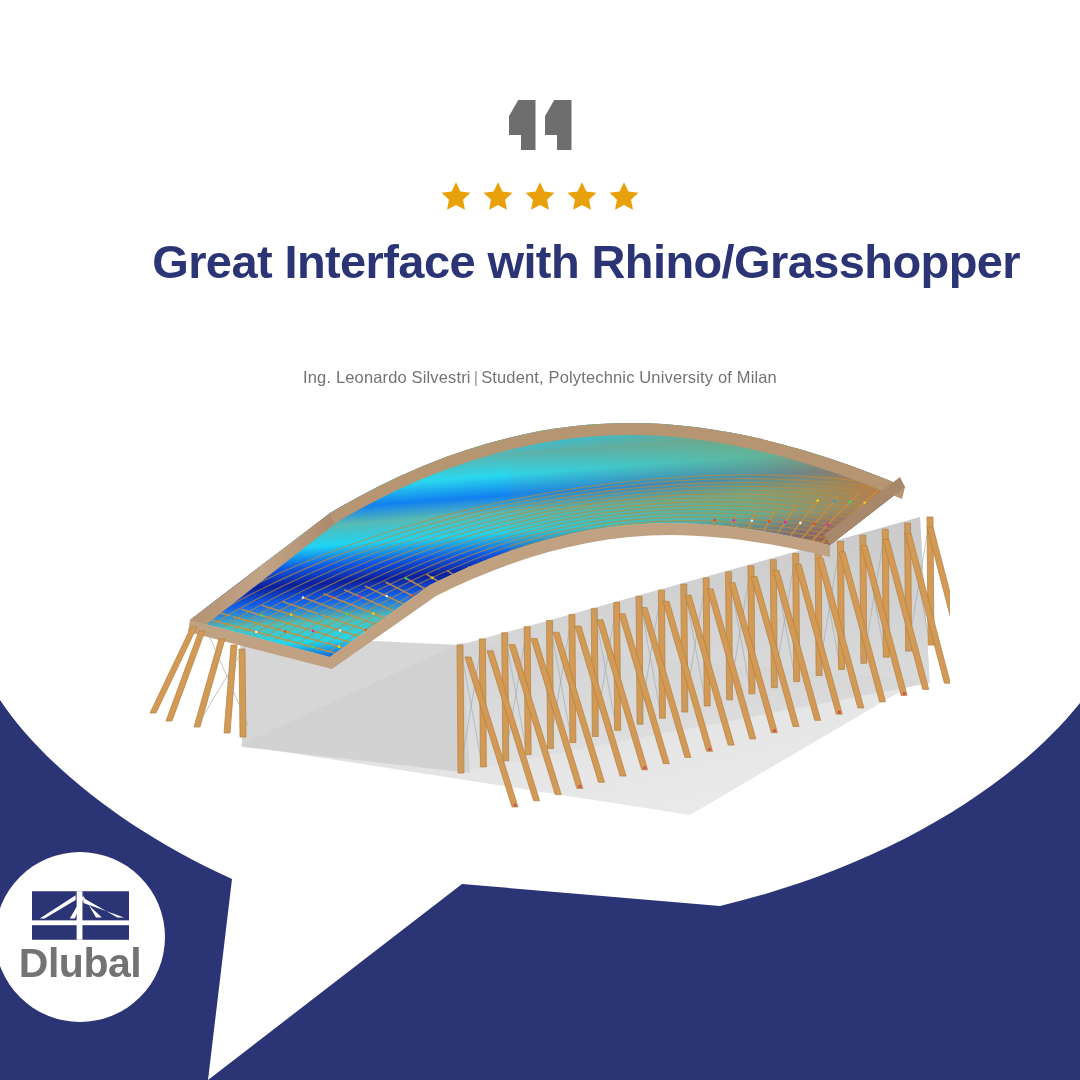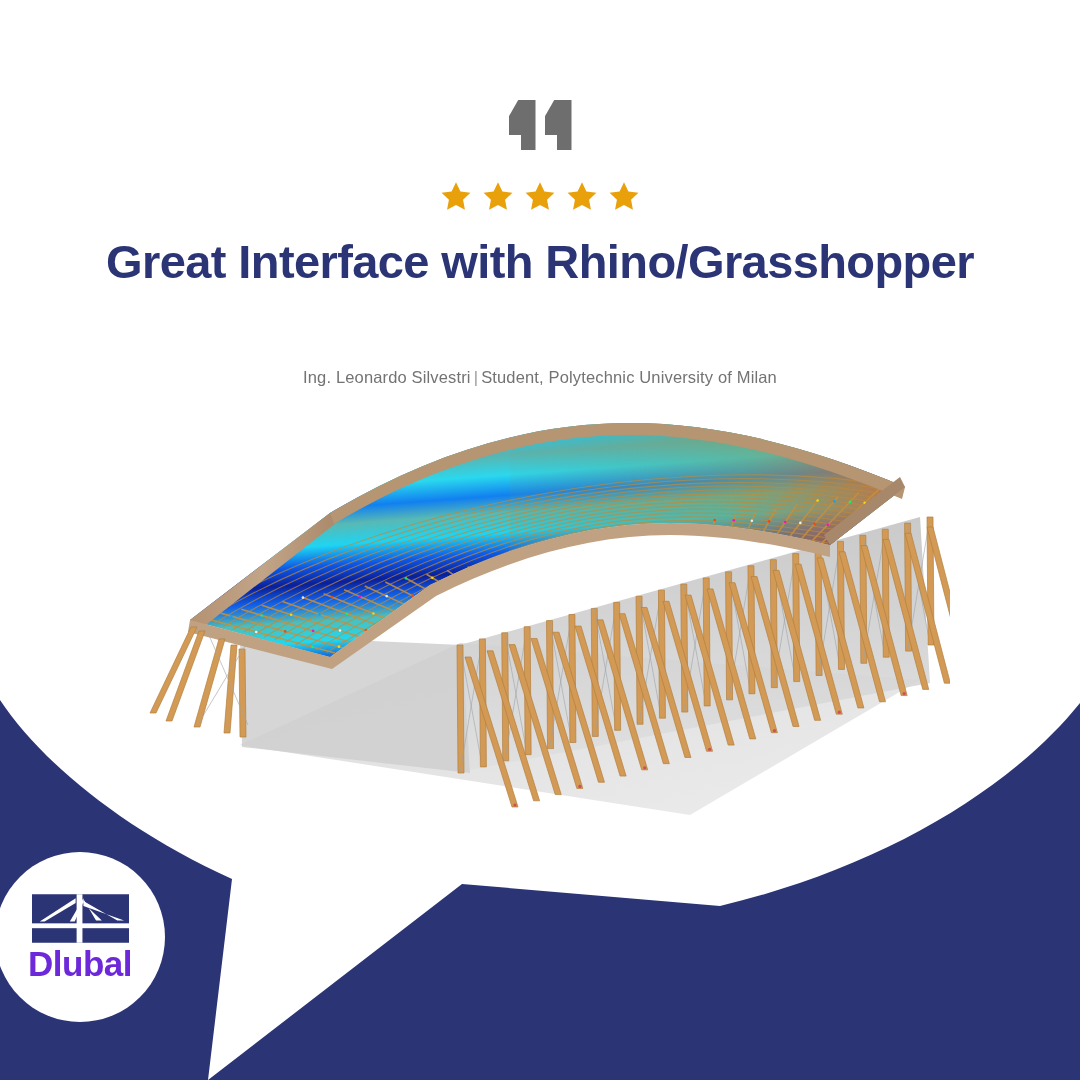--- a/index.html
+++ b/index.html
@@ -69,21 +69,21 @@
     display: block;
     width: 32px;
     height: 32px;
   }
   
   #quote-title {
     position: absolute;
     left: 60px;
     right: 60px;
     top: 235px;
-    text-align: center;
+    text-align: right;
     font-family: "Liberation Sans", sans-serif;
     font-size: 47px;
     font-weight: 700;
     letter-spacing: -0.6px;
     color: #2b3475;
     line-height: 1.15;
     z-index: 5;
   }
   
   #attribution {
@@ -137,23 +137,23 @@
     display: flex;
     flex-direction: column;
     align-items: center;
     justify-content: center;
     gap: 3px;
   }
   #logo-mark { display: block; width: 97px; height: 49px; }
   #logo-wordmark {
     font-family: "Liberation Sans", sans-serif;
     font-weight: 700;
-    font-size: 35px;
+    font-size: 41px;
     letter-spacing: -0.5px;
-    color: #6d28d9;
+    color: #737373;
     line-height: 1;
   }
 </style>
 </head>
 <body>
 
 <div id="card">
 
   <svg id="bg-svg" viewBox="0 0 1080 1080" preserveAspectRatio="none">
 

